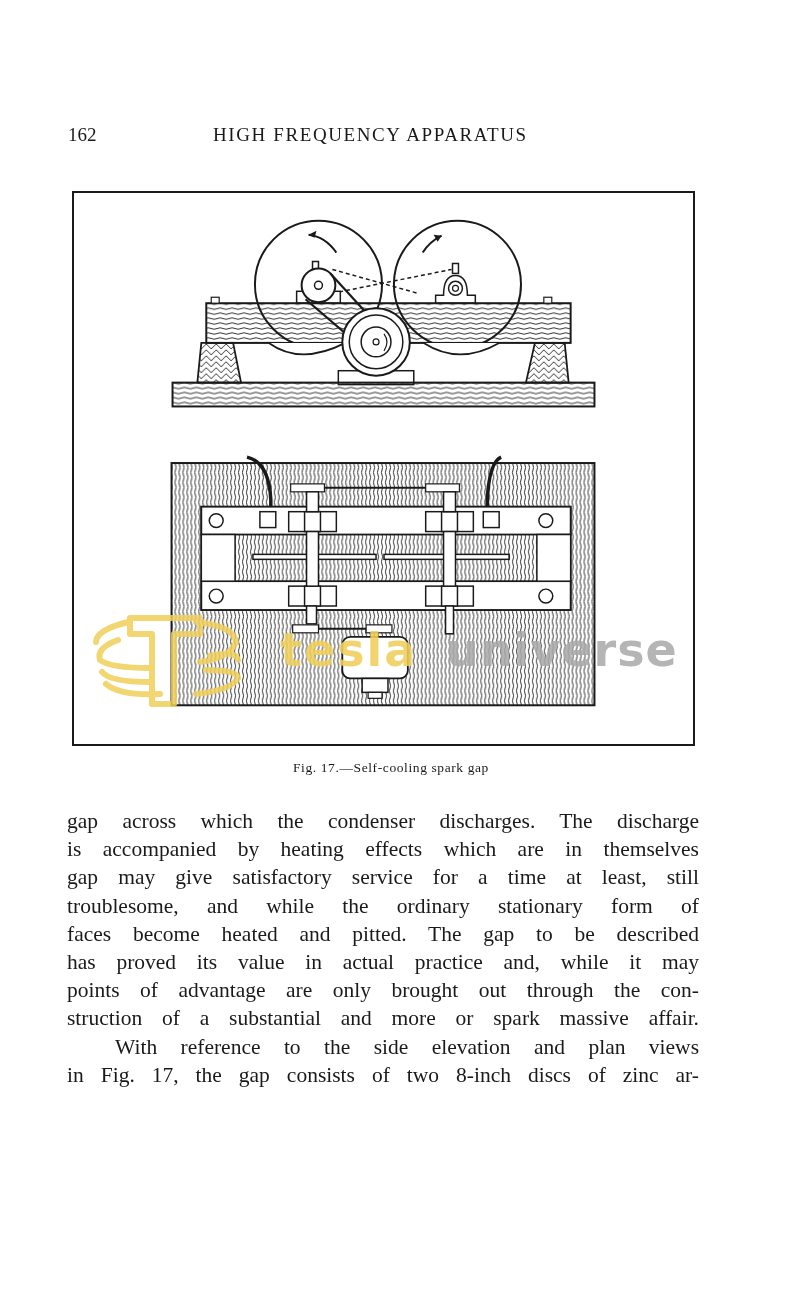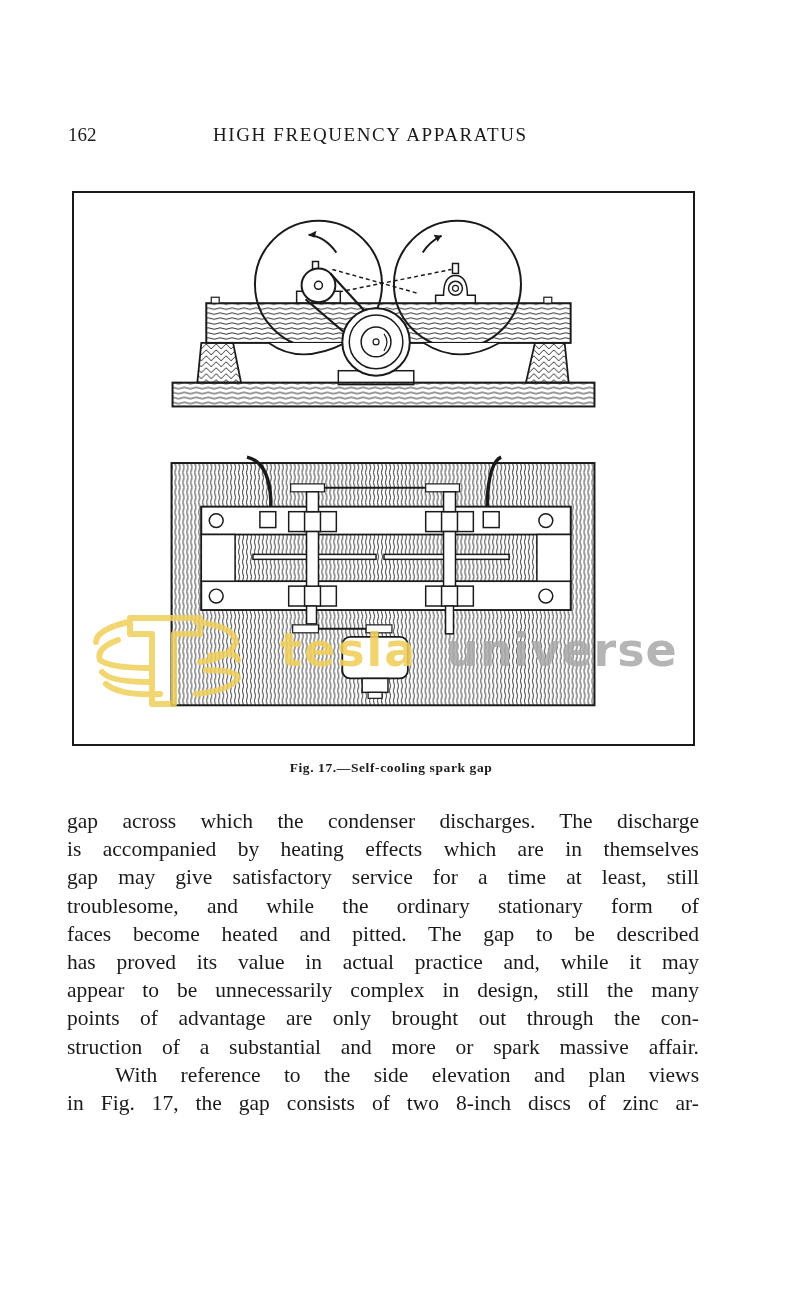--- a/index.html
+++ b/index.html
@@ -6,21 +6,21 @@
   body { width: 800px; height: 1297px; position: relative; overflow: hidden;
          font-family: "Liberation Serif", "DejaVu Serif", serif; color: #1a1a1a; }
   .running-head { position: absolute; top: 124px; left: 68px; width: 640px; height: 30px; }
   .page-number { position: absolute; left: 0; top: 0; font-size: 19px; letter-spacing: 0px; }
   .running-title { position: absolute; left: 137px; top: 0; font-size: 19px; letter-spacing: 1.6px; margin-left: 8px; }
   .figure-frame { position: absolute; left: 72px; top: 191px; width: 623px; height: 555px;
                   border: 2.5px solid #1a1a1a; box-sizing: border-box; background: #fff; }
   .figure-svg { position: absolute; left: 0; top: 0; width: 100%; height: 100%; }
   .caption { position: absolute; top: 760px; left: 0; width: 800px; text-align: center;
              font-size: 13.5px; letter-spacing: 0.6px; }
-  .caption span { display: inline-block; margin-left: -18px; font-weight: bold; }
+  .caption span { display: inline-block; margin-left: -18px; }
   .body-text { position: absolute; left: 67px; top: 807px; width: 632px;
                font-size: 21.5px; line-height: 28.2px; }
   .body-text p { margin: 0; text-align: justify; text-align-last: justify; }
   .line { display: block; text-align: justify; text-align-last: justify; white-space: nowrap; }
   .watermark { position: absolute; left: 0; top: 0; width: 800px; height: 1297px; pointer-events: none; }
 </style>
 </head>
 <body>
 
 <div class="running-head">
@@ -151,21 +151,20 @@
 </div>
 
 <div class="body-text">
   <p>
     <span class="line">gap across which the condenser discharges.  The discharge</span>
     <span class="line">is accompanied by heating effects which are in themselves</span>
     <span class="line">gap may give satisfactory service for a time at least, still</span>
     <span class="line">troublesome, and while the ordinary stationary form of</span>
     <span class="line">faces become heated and pitted.  The gap to be described</span>
     <span class="line">has proved its value in actual practice and, while it may</span>
-    <span class="line">appear to be unnecessarily complex in design, still the many</span>
     <span class="line">points of advantage are only brought out through the con-</span>
     <span class="line">struction of a substantial and more or spark massive affair.</span>
   </p>
   <p>
     <span class="line" style="padding-left:48px">With reference to the side elevation and plan views</span>
     <span class="line">in Fig. 17, the gap consists of two 8-inch discs of zinc ar-</span>
   </p>
 </div>
 
 <svg class="watermark" viewBox="0 0 800 1297" xmlns="http://www.w3.org/2000/svg">

